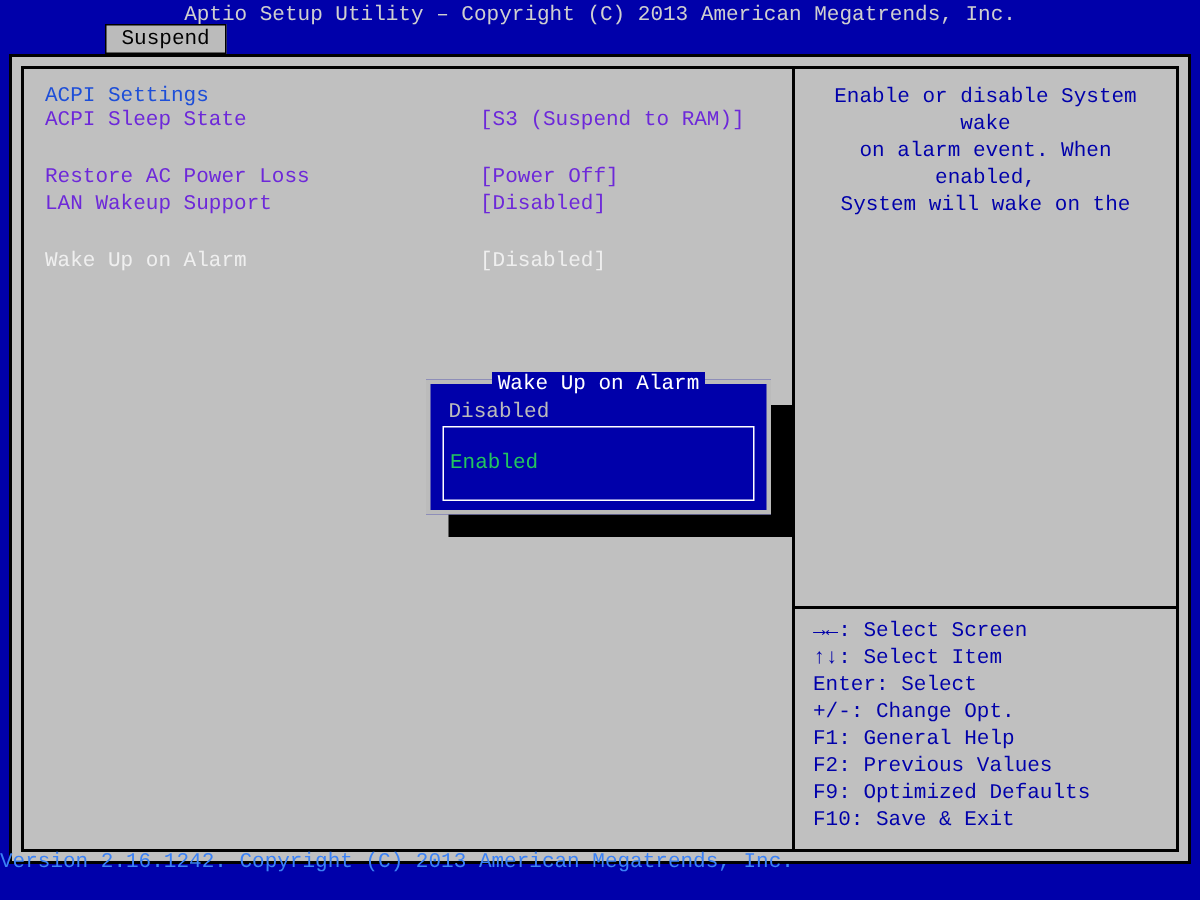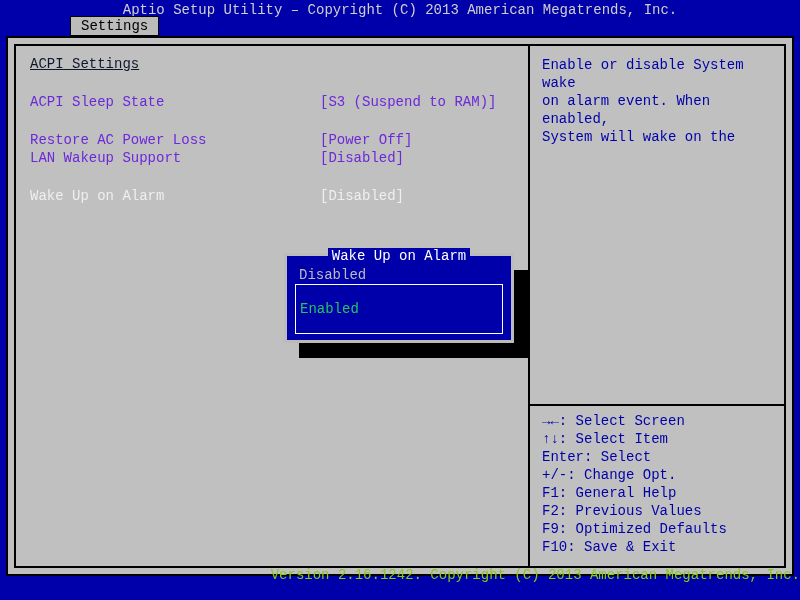--- a/index.html
+++ b/index.html
@@ -58,33 +58,31 @@
   .right-pane {
     width: 258px;
     border: 2px solid #000;
     background: #c0c0c0;
     padding: 10px 12px;
     color: #0000aa;
     display: flex;
     flex-direction: column;
   }
   .section-title {
-    color: #0f172a;
-    margin-bottom: 22px;
-    text-decoration: underline;
+    color: #1d4ed8;
   }
   .row {
     display: flex;
     margin-bottom: 2px;
   }
   .row .label { width: 290px; }
   .row.blue { color: #6d28d9; }
   .row.white { color: #efefef; }
   .gap { height: 20px; }
-  .help-text { color: #0000aa; line-height: 18px; }
+  .help-text { color: #0000aa; line-height: 18px; text-align: center; }
   .help-divider {
     border: none;
     border-top: 2px solid #000;
     margin: 6px -12px 6px -12px;
   }
   .keyhelp { color: #0000aa; line-height: 18px; }
   .keyhelp div::before { content: ""; }
   .popup-shadow {
     position: absolute;
     left: 299px;
@@ -120,31 +118,31 @@
   .popup-item.selected {
     margin: 0 8px;
     border: 1px solid #fff;
     color: #22c55e;
     padding: 16px 4px;
   }
   .footer {
     position: absolute;
     left: 0; right: 0; bottom: 0;
     height: 36px;
-    text-align: right;
-    color: #84cc16;
+    text-align: left;
+    color: #3b82f6;
     padding-top: 3px;
   }
 </style>
 </head>
 <body>
 
 <div class="header">
   <div class="header-title">Aptio Setup Utility – Copyright (C) 2013 American Megatrends, Inc.</div>
-  <div class="tab">Settings</div>
+  <div class="tab">Suspend</div>
 </div>
 
 <div class="content">
   <div class="inner">
     <div class="left-pane">
       <div class="section-title">ACPI Settings</div>
 
       <div class="row blue">
         <span class="label">ACPI Sleep State</span>
         <span class="value">[S3 (Suspend to RAM)]</span>

